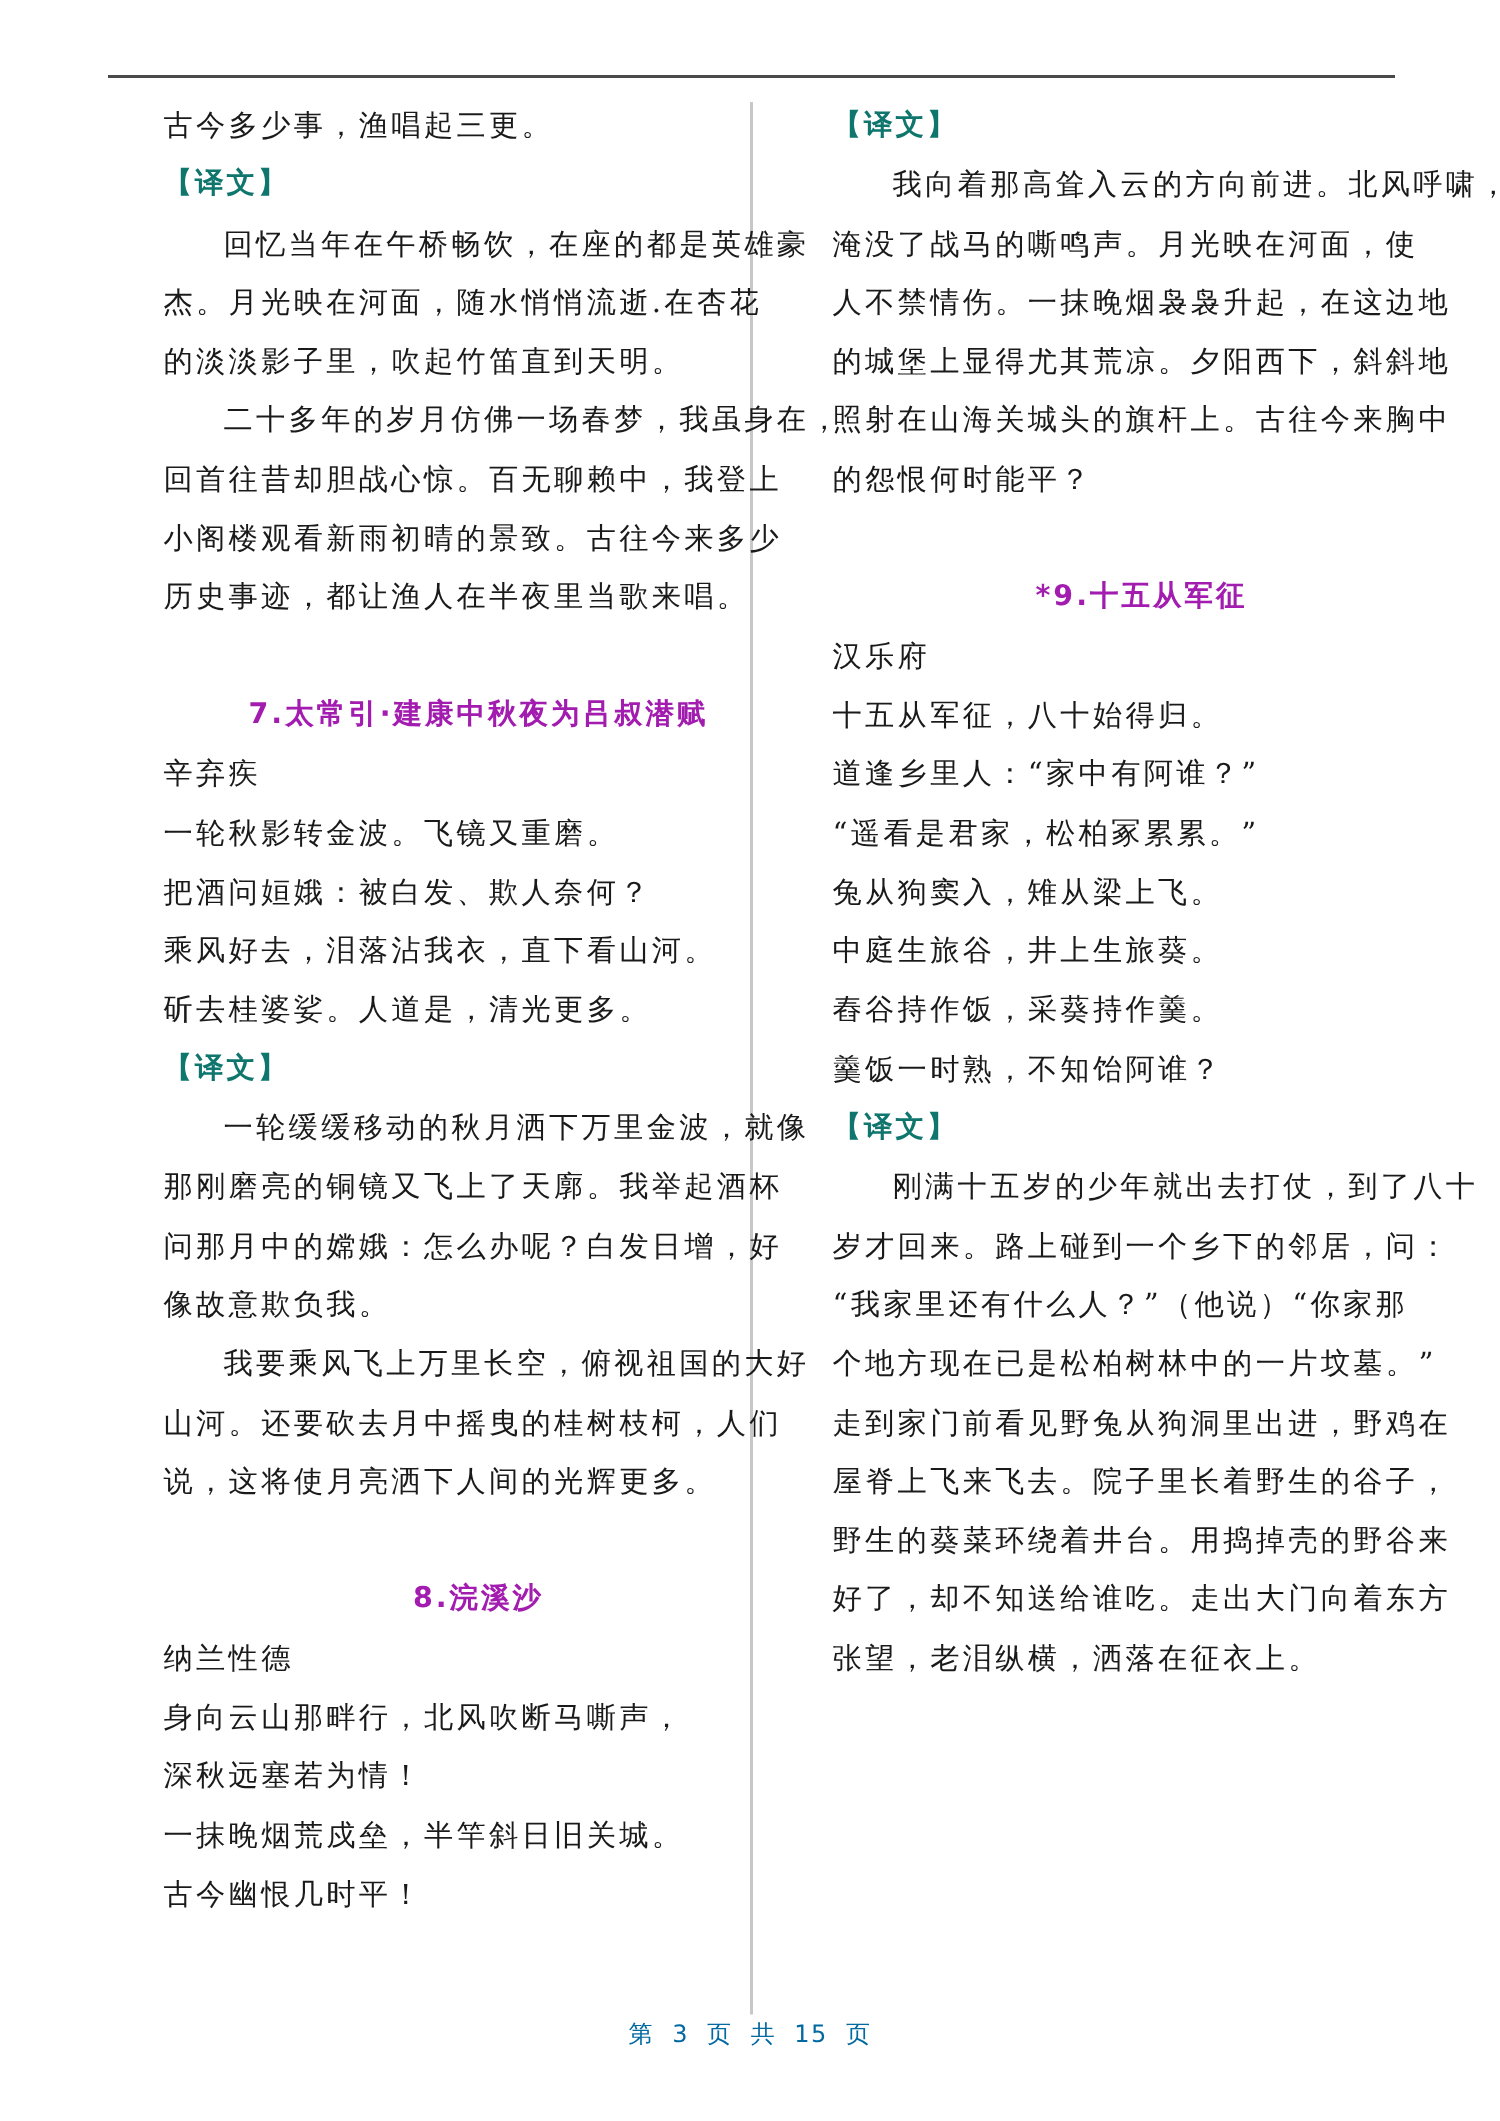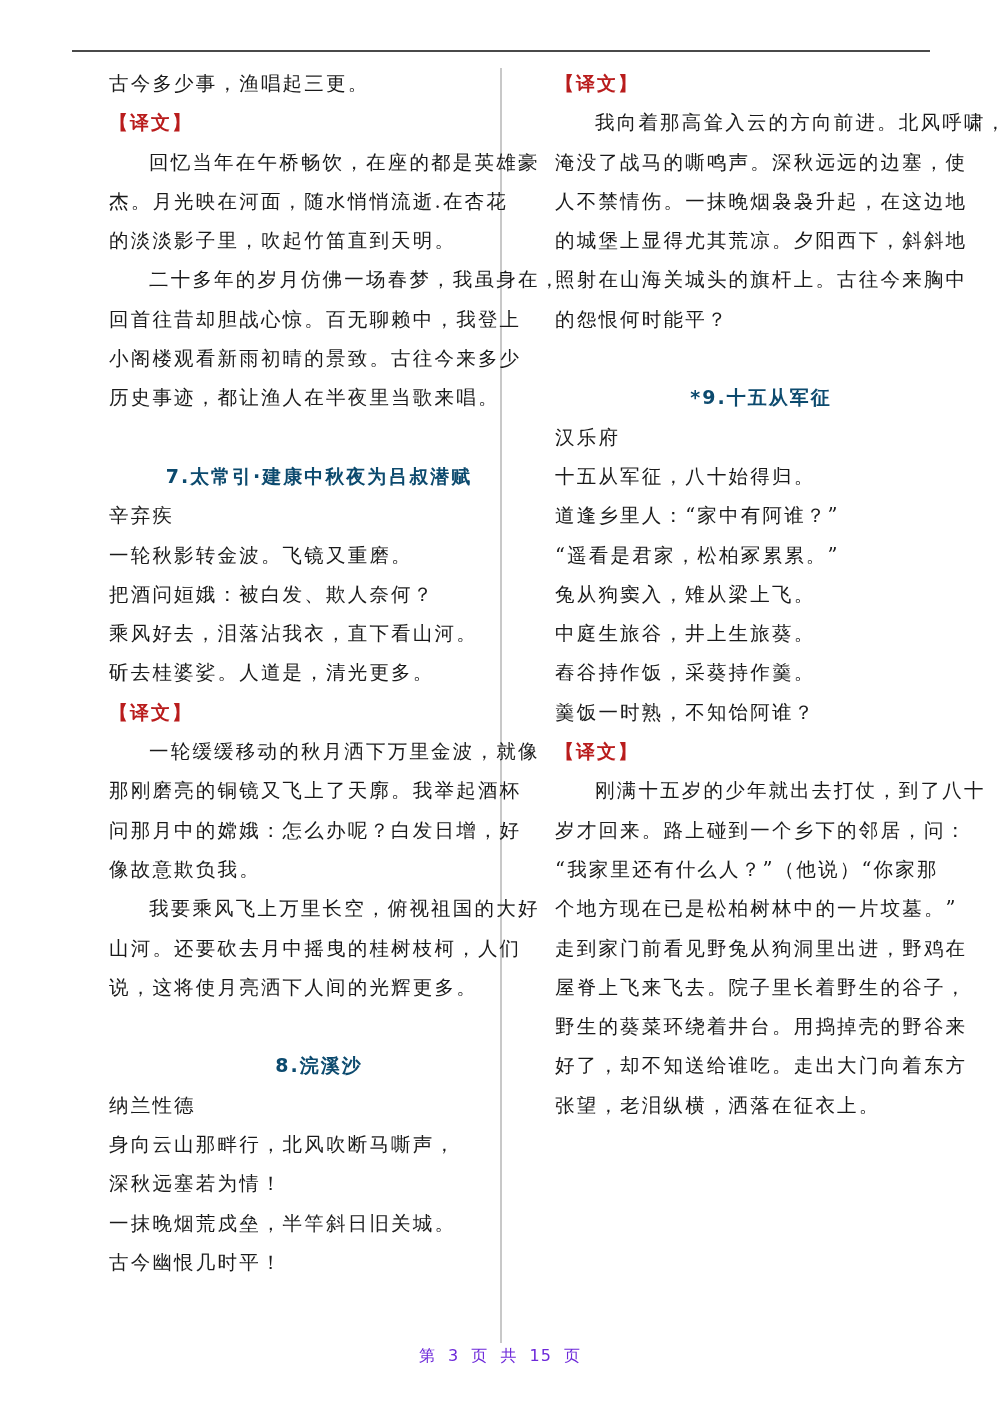--- a/index.html
+++ b/index.html
@@ -5,26 +5,26 @@
   html, body { margin: 0; padding: 0; background: #ffffff; }
   body { width: 1000px; height: 1414px; position: relative; overflow: hidden;
          font-family: "DejaVu Serif", "Liberation Serif", serif; color: #1a1a1a; }
   .top-rule { position: absolute; left: 72px; top: 50px; width: 858px; height: 2px; background: #4a4a4a; }
   .divider { position: absolute; left: 500px; top: 68px; width: 2px; height: 1275px; background: #c8c8c8; }
   .col { position: absolute; top: 64px; font-size: 19.5px; letter-spacing: 2.2px; margin-left: 37px; }
   .col.left { left: 72px; width: 420px; }
   .col.right { left: 518px; width: 412px; }
   .line { height: 39.3px; line-height: 39.3px; white-space: nowrap; }
   .indent { padding-left: 40px; }
-  .tag { color: #b91c1c; font-weight: bold; font-family: "DejaVu Sans", "Liberation Sans", sans-serif; font-size: 19px; letter-spacing: 2px; }
-  .title { color: #0c4a6e; text-align: center; font-weight: bold; font-family: "DejaVu Sans", "Liberation Sans", sans-serif; font-size: 19px; letter-spacing: 2px; }
+  .tag { color: #0f766e; font-weight: bold; font-family: "DejaVu Sans", "Liberation Sans", sans-serif; font-size: 19px; letter-spacing: 2px; }
+  .title { color: #a21caf; text-align: center; font-weight: bold; font-family: "DejaVu Sans", "Liberation Sans", sans-serif; font-size: 19px; letter-spacing: 2px; }
   .center { text-align: left; }
   .gap { height: 39.3px; }
   .footer { position: absolute; top: 1346px; left: 0; width: 1000px; text-align: center;
-            font-family: "DejaVu Sans", "Liberation Sans", sans-serif; font-size: 16px; color: #6d28d9; letter-spacing: 1px; word-spacing: 6px; }
+            font-family: "DejaVu Sans", "Liberation Sans", sans-serif; font-size: 16px; color: #0369a1; letter-spacing: 1px; word-spacing: 6px; }
 </style>
 </head>
 <body>
 
 <div class="top-rule"></div>
 <div class="divider"></div>
 
 <div class="col left">
   <div class="line">古今多少事，渔唱起三更。</div>
   <div class="line tag">【译文】</div>
@@ -57,21 +57,21 @@
   <div class="line center">纳兰性德</div>
   <div class="line center">身向云山那畔行，北风吹断马嘶声，</div>
   <div class="line center">深秋远塞若为情！</div>
   <div class="line center">一抹晚烟荒戍垒，半竿斜日旧关城。</div>
   <div class="line center">古今幽恨几时平！</div>
 </div>
 
 <div class="col right">
   <div class="line tag">【译文】</div>
   <div class="line indent">我向着那高耸入云的方向前进。北风呼啸，</div>
-  <div class="line">淹没了战马的嘶鸣声。深秋远远的边塞，使</div>
+  <div class="line">淹没了战马的嘶鸣声。月光映在河面，使</div>
   <div class="line">人不禁情伤。一抹晚烟袅袅升起，在这边地</div>
   <div class="line">的城堡上显得尤其荒凉。夕阳西下，斜斜地</div>
   <div class="line">照射在山海关城头的旗杆上。古往今来胸中</div>
   <div class="line">的怨恨何时能平？</div>
   <div class="gap"></div>
 
   <div class="line title">*9.十五从军征</div>
   <div class="line center">汉乐府</div>
   <div class="line center">十五从军征，八十始得归。</div>
   <div class="line center">道逢乡里人：“家中有阿谁？”</div>

